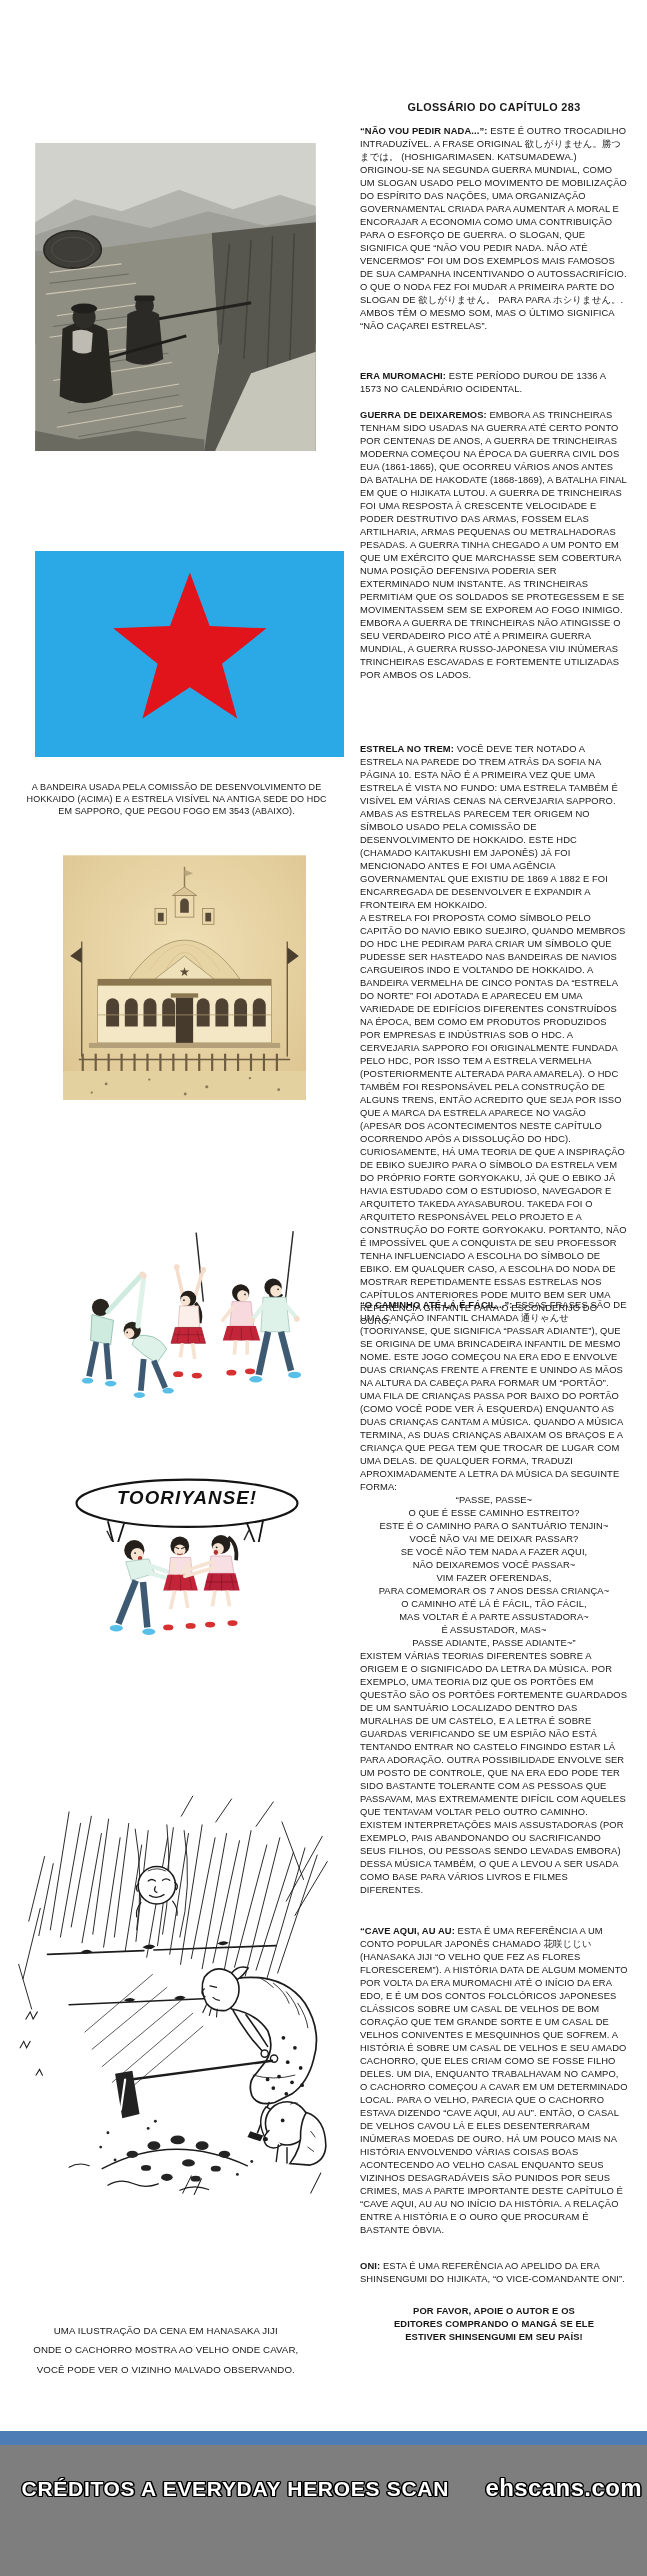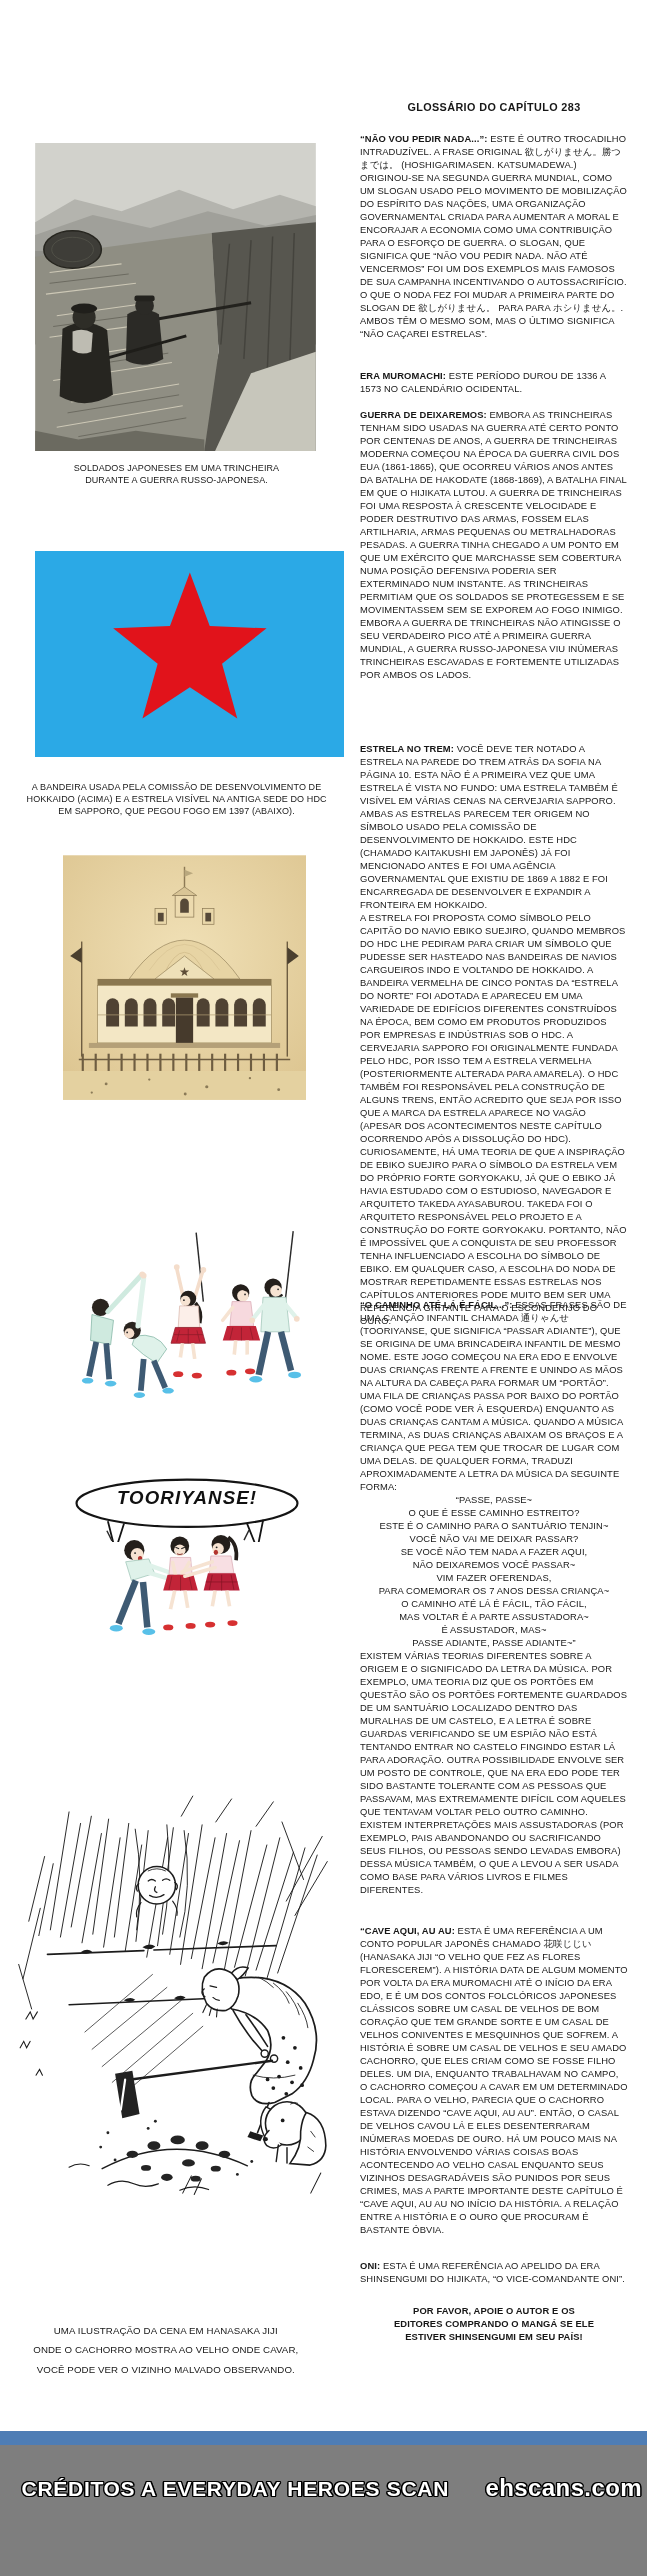--- a/index.html
+++ b/index.html
@@ -80,31 +80,29 @@
         <line x1="96" y1="300" x2="210" y2="268" stroke="#1e1d19" stroke-width="4"></line>
         <path d="M38,258 Q70,240 100,260 L108,350 Q70,372 34,352 Z" fill="#262520"></path>
         <circle cx="68" cy="242" r="16" fill="#2e2d27"></circle>
         <ellipse cx="68" cy="230" rx="18" ry="7" fill="#201f1b"></ellipse>
         <path d="M52,262 Q66,256 80,264 L78,290 Q64,296 52,288 Z" fill="#d9d7cc" opacity=".85"></path>
       </g>
       <polygon points="250,428 300,320 390,290 390,428" fill="#c7c6bb"></polygon>
       <polygon points="0,428 0,400 60,412 140,400 235,412 235,428" fill="#6b6a60"></polygon>
     </svg>
   </div>
-  <div class="abs caption" style="left:36px;top:462px;width:281px;">SOLDADOS JAPONESES EM UMA TRINCHEIRA
-DURANTE A GUERRA RUSSO-JAPONESA.</div>
 
   <div class="abs flag">
     <svg viewBox="0 0 429 286" width="309" height="206">
       <polygon points="215,30 242.6,104 321.5,107.4 259.7,156.5 280.8,232.6 215,189 149.2,232.6 170.3,156.5 108.5,107.4 187.4,104" style="fill:var(--star-red,#E1131B)"></polygon>
     </svg>
   </div>
   <div class="abs caption" style="left:21.6px;top:781px;width:310px;">A BANDEIRA USADA PELA COMISSÃO DE DESENVOLVIMENTO DE
 HOKKAIDO (ACIMA) E A ESTRELA VISÍVEL NA ANTIGA SEDE DO HDC
-EM SAPPORO, QUE PEGOU FOGO EM 1397 (ABAIXO).</div>
+EM SAPPORO, QUE PEGOU FOGO EM 3543 (ABAIXO).</div>
 
   <div class="abs" style="left:63px;top:855px;width:243px;height:245px;">
     <svg viewBox="0 0 338 340" width="243" height="245">
       <defs>
         <radialGradient id="sep" cx="50%" cy="40%" r="75%">
           <stop offset="0%" stop-color="#f0e0b6"></stop>
             <stop offset="100%" stop-color="#dcc48f"></stop>
         </radialGradient>
       </defs>
       <rect x="0" y="0" width="338" height="340" fill="url(#sep)"></rect>
@@ -503,21 +501,21 @@
         <line x1="432" y1="556" x2="446" y2="528" stroke-width="1.4"></line>
       </g>
     </svg>
   </div>
   <div class="abs caption caption-hanasaka" style="left:10.8px;top:2321px;width:310px;">UMA ILUSTRAÇÃO DA CENA EM HANASAKA JIJI
 ONDE O CACHORRO MOSTRA AO VELHO ONDE CAVAR,
 VOCÊ PODE VER O VIZINHO MALVADO OBSERVANDO.</div>
 
   <div class="abs g-title">GLOSSÁRIO DO CAPÍTULO 283</div>
 
-  <div class="abs entry" style="top:132px;">
+  <div class="abs entry" style="top:124px;">
     <b>“NÃO VOU PEDIR NADA...”:</b>
     <span class="def">ESTE É OUTRO TROCADILHO INTRADUZÍVEL. A FRASE ORIGINAL 欲しがりません。勝つまでは。 (HOSHIGARIMASEN. KATSUMADEWA.) ORIGINOU-SE NA SEGUNDA GUERRA MUNDIAL, COMO UM SLOGAN USADO PELO MOVIMENTO DE MOBILIZAÇÃO DO ESPÍRITO DAS NAÇÕES, UMA ORGANIZAÇÃO GOVERNAMENTAL CRIADA PARA AUMENTAR A MORAL E ENCORAJAR A ECONOMIA COMO UMA CONTRIBUIÇÃO PARA O ESFORÇO DE GUERRA. O SLOGAN, QUE SIGNIFICA QUE “NÃO VOU PEDIR NADA. NÃO ATÉ VENCERMOS” FOI UM DOS EXEMPLOS MAIS FAMOSOS DE SUA CAMPANHA INCENTIVANDO O AUTOSSACRIFÍCIO. O QUE O NODA FEZ FOI MUDAR A PRIMEIRA PARTE DO SLOGAN DE 欲しがりません。 PARA PARA ホシりません。. AMBOS TÊM O MESMO SOM, MAS O ÚLTIMO SIGNIFICA “NÃO CAÇAREI ESTRELAS”.</span>
   </div>
 
   <div class="abs entry" style="top:369px;">
     <b>ERA MUROMACHI:</b>
     <span class="def">ESTE PERÍODO DUROU DE 1336 A 1573 NO CALENDÁRIO OCIDENTAL.</span>
   </div>
 
   <div class="abs entry" style="top:408px;">

